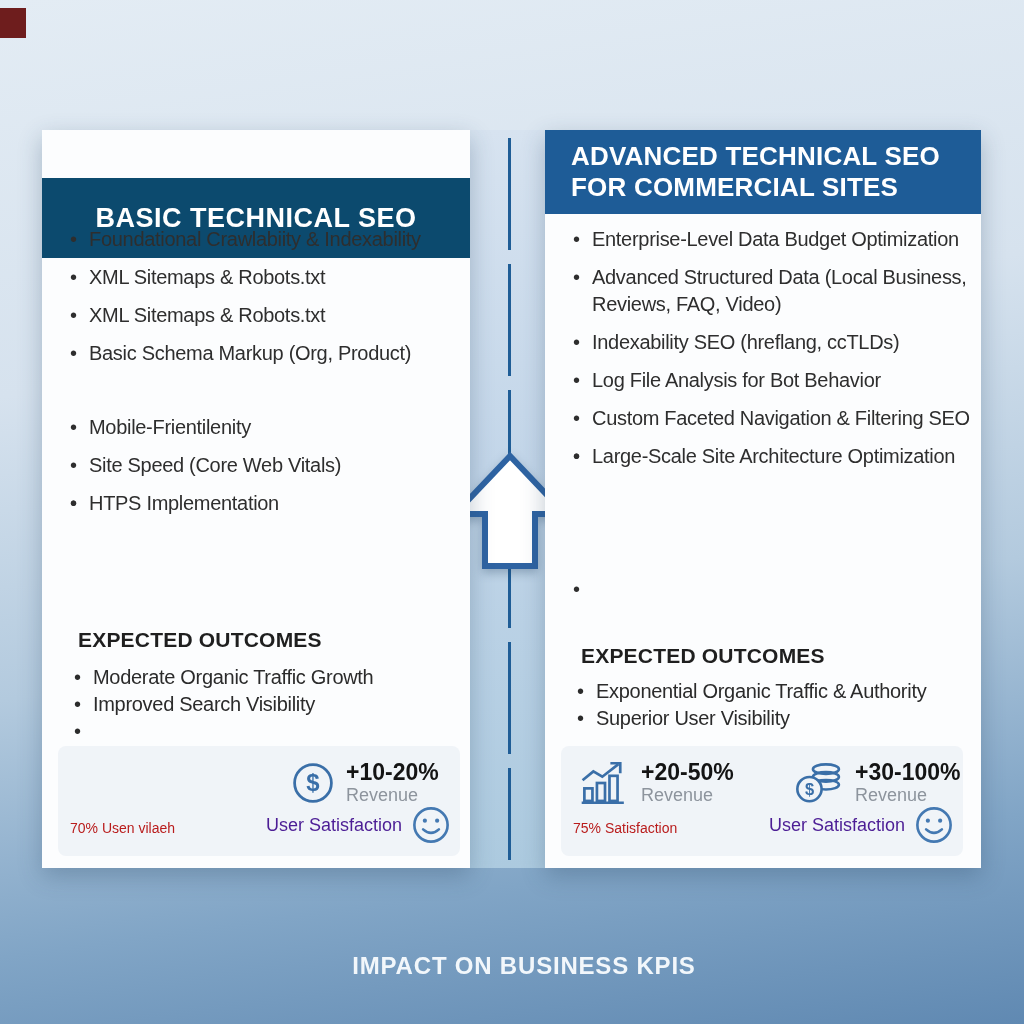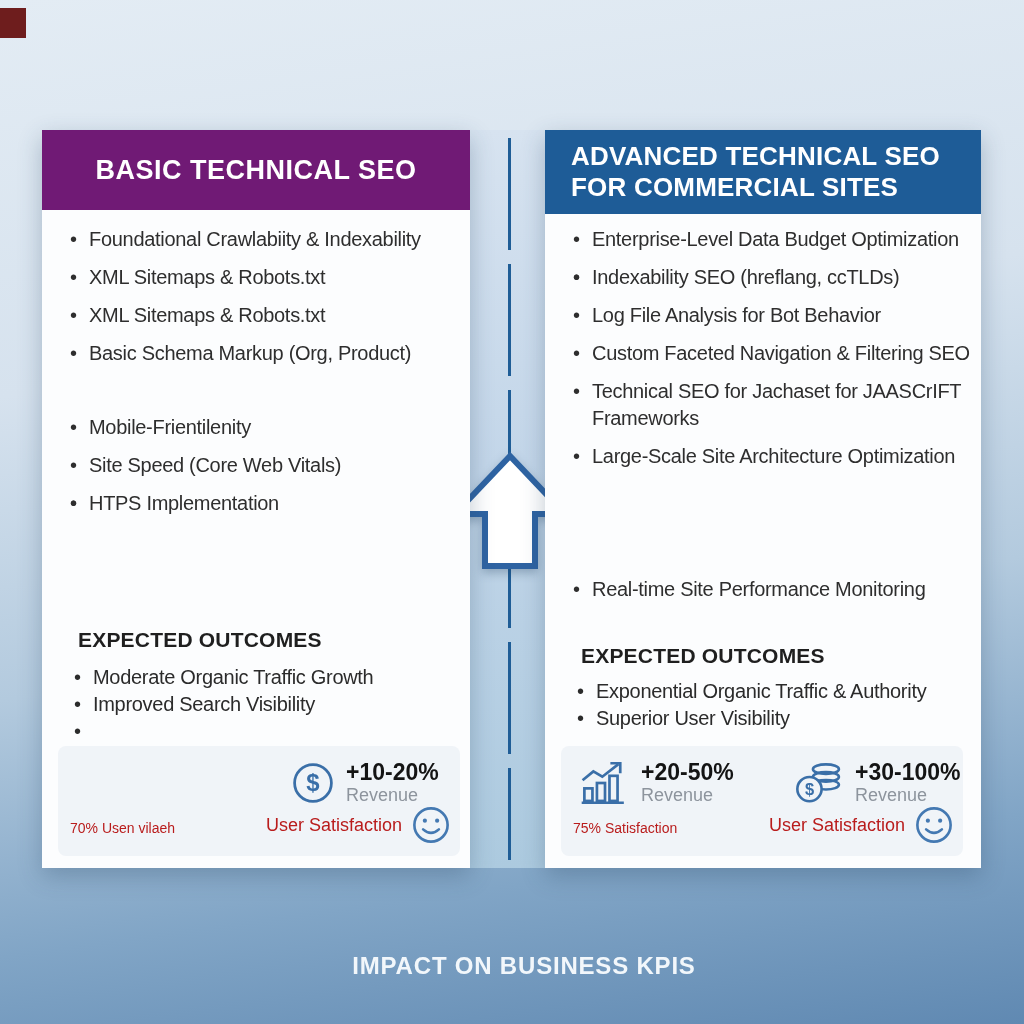--- a/index.html
+++ b/index.html
@@ -14,42 +14,42 @@
     background:linear-gradient(180deg,#d7e3f0 0%,#c3d6e9 45%,#accadf 100%);}
   .divider-line{position:absolute;left:508px;top:138px;width:3px;height:722px;
     background:repeating-linear-gradient(180deg,#1f5d96 0 112px,rgba(0,0,0,0) 112px 126px);}
   .up-arrow{position:absolute;left:449px;top:450px;width:122px;height:122px;
     filter:drop-shadow(0 4px 5px rgba(30,60,90,.30));}
   
   .card{position:absolute;top:130px;height:738px;background:#fcfdfe;
     box-shadow:0 8px 22px rgba(40,70,100,.30);}
   #left-card{left:42px;width:428px;}
   #right-card{left:545px;width:436px;}
-  .lc-header{height:80px;background:#701a75;display:flex;align-items:center;justify-content:center;
-    color:#fff;font-size:27px;font-weight:bold;letter-spacing:.5px;}
+  .lc-header{height:80px;background:#0c4a6e;display:flex;align-items:center;justify-content:center;
+    color:#fff;font-size:27px;font-weight:bold;letter-spacing:.5px;margin-top:48px;}
   .rc-header{height:84px;background:#1e5c97;color:#fff;font-size:26px;font-weight:bold;
     display:flex;flex-direction:column;justify-content:center;padding-left:26px;line-height:1.2;letter-spacing:.2px;}
   ul.features{list-style:none;margin:0;padding:0 8px 0 27px;position:absolute;left:0;right:0;
     font-size:20px;letter-spacing:-0.3px;color:#2e2e2e;}
   .feature{position:relative;padding-left:20px;margin-bottom:11px;line-height:27px;}
   .feature .bullet{position:absolute;left:1px;}
   .outcomes-title{position:absolute;left:36px;font-size:21px;font-weight:bold;color:#1f1f1f;letter-spacing:.2px;}
   ul.outcomes{list-style:none;margin:0;padding:0 8px 0 31px;position:absolute;left:0;right:0;
     font-size:20px;letter-spacing:-0.3px;color:#2b2b2b;}
   .outcome{position:relative;padding-left:20px;line-height:27px;}
   .outcome .bullet{position:absolute;left:1px;}
   
   .stats-box{position:absolute;left:16px;top:616px;width:402px;height:110px;background:#f0f4f8;border-radius:8px;}
   .stat{position:absolute;top:13px;display:flex;align-items:center;gap:10px;}
   .stat1{left:18px;} .stat2{left:232px;}
   .stat-value{font-size:23px;font-weight:bold;color:#141414;line-height:26px;}
   .stat-label{font-size:18px;color:#8d949d;line-height:21px;}
   .footnote-left{position:absolute;left:12px;bottom:20px;font-size:14px;color:#b91c1c;}
   .footnote-right{position:absolute;right:8px;bottom:10px;display:flex;align-items:center;gap:8px;
-    font-size:18px;color:#b91c1c;}
+    font-size:18px;color:#4c1d95;}
   .bottom-title{position:absolute;left:12px;top:952px;width:100%;text-align:center;
     color:#f2f7fb;font-size:24px;font-weight:bold;letter-spacing:.8px;}
   svg{display:block;}
 </style>
 </head>
 <body>
 
 <div class="corner-artifact"></div>
 
 <div class="divider-strip"></div>
@@ -129,36 +129,36 @@
 <div class="card" id="right-card">
   <div class="rc-header">
     <span>ADVANCED TECHNICAL SEO</span>
     <span>FOR COMMERCIAL SITES</span>
   </div>
 
   <ul class="features" style="top:96px;">
 
       <li class="feature"><span class="bullet">•</span><span>Enterprise-Level Data Budget Optimization</span></li>
 
+      <li class="feature"><span class="bullet">•</span><span>Advanced Structured Data (Local Business, Reviews, FAQ, Video)</span></li>
+
+      <li class="feature"><span class="bullet">•</span><span>Indexability SEO (hreflang, ccTLDs)</span></li>
+
+      <li class="feature"><span class="bullet">•</span><span>Log File Analysis for Bot Behavior</span></li>
+
+      <li class="feature"><span class="bullet">•</span><span>Custom Faceted Navigation &amp; Filtering SEO</span></li>
+
       <li class="feature"><span class="bullet">•</span></li>
 
-      <li class="feature"><span class="bullet">•</span><span>Indexability SEO (hreflang, ccTLDs)</span></li>
-
-      <li class="feature"><span class="bullet">•</span><span>Log File Analysis for Bot Behavior</span></li>
-
-      <li class="feature"><span class="bullet">•</span><span>Custom Faceted Navigation &amp; Filtering SEO</span></li>
-
-      <li class="feature"><span class="bullet">•</span><span>Technical SEO for Jachaset for JAASCrIFT Frameworks</span></li>
-
       <li class="feature"><span class="bullet">•</span><span>Large-Scale Site Architecture Optimization</span></li>
     </ul>
 
   <ul class="features" style="top:446px;">
 
-      <li class="feature"><span class="bullet">•</span><span>Real-time Site Performance Monitoring</span></li>
+      <li class="feature"><span class="bullet">•</span></li>
     </ul>
 
   <div class="outcomes-title" style="top:514px;">EXPECTED OUTCOMES</div>
 
   <ul class="outcomes" style="top:548px;">
 
       <li class="outcome"><span class="bullet">•</span><span>Exponential Organic Traffic &amp; Authority</span></li>
 
       <li class="outcome"><span class="bullet">•</span><span>Superior User Visibility</span></li>
     </ul>

